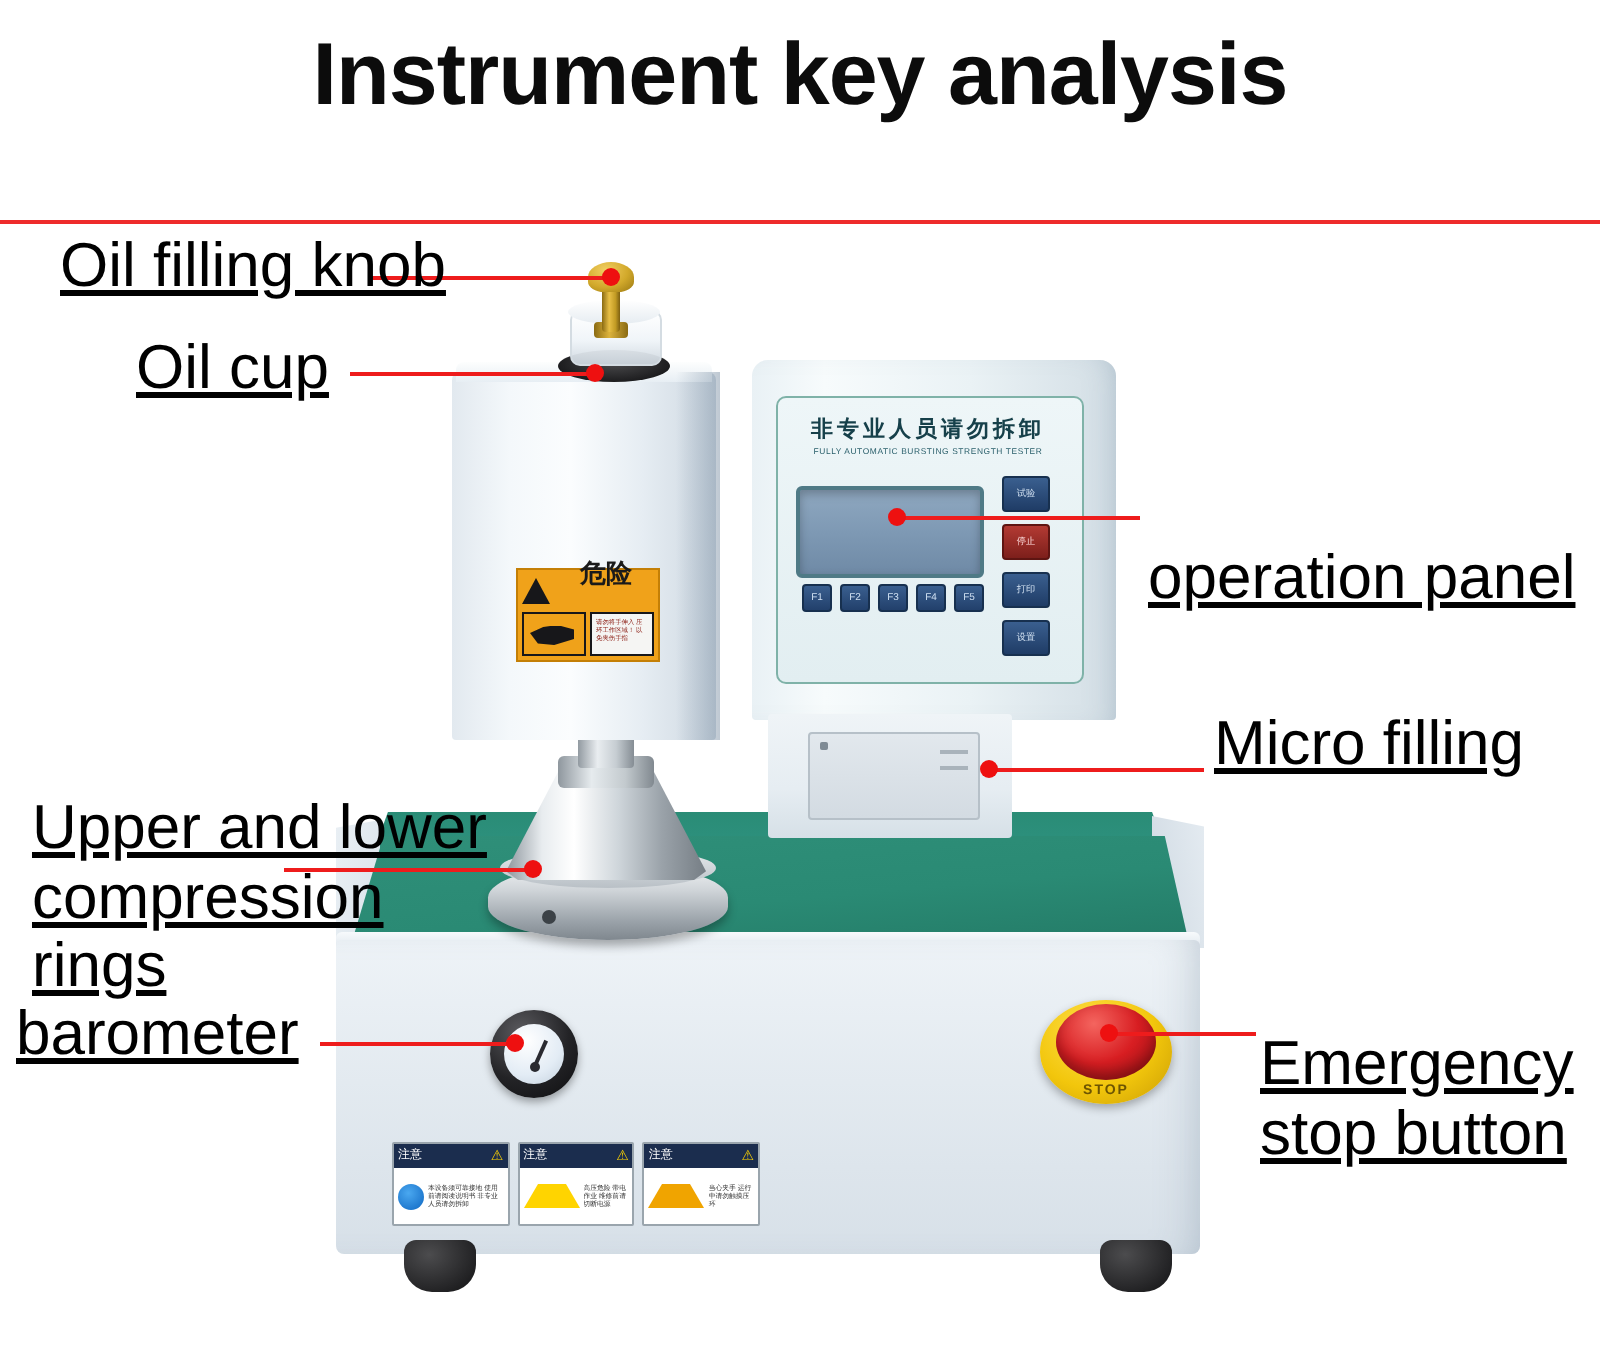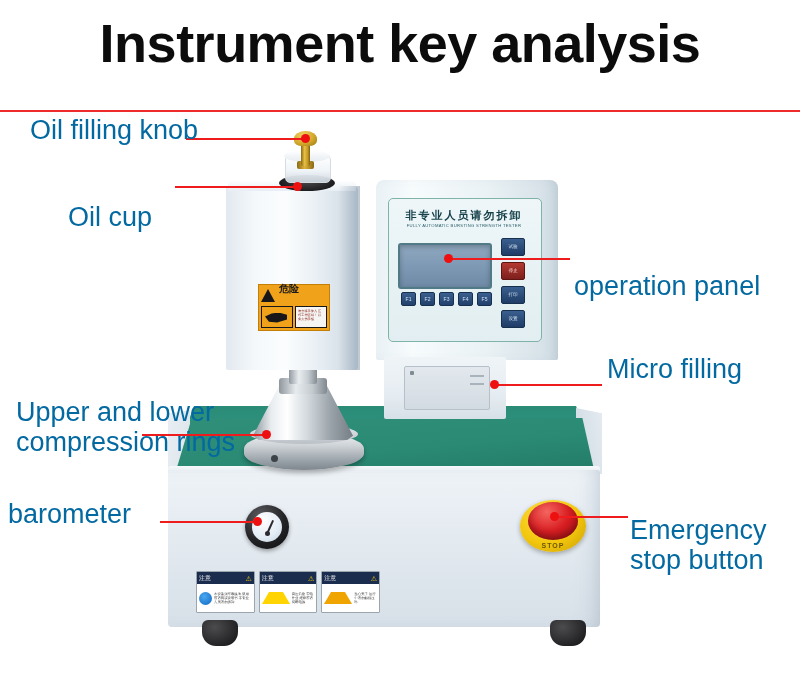--- a/index.html
+++ b/index.html
@@ -16,48 +16,49 @@
     color: #111111;
   }
 
   
   #page-title {
     position: absolute;
     top: 16px;
     left: 0;
     width: 800px;
     text-align: center;
-    font-size: 54px;
+    font-size: 44px;
     font-weight: 700;
     letter-spacing: -0.5px;
     color: #0c0c0c;
     line-height: 1.0;
     white-space: nowrap;
   }
   #title-rule {
     position: absolute;
     top: 110px;
     left: 0;
     width: 800px;
     height: 2px;
     background: #ee2b2b;
   }
 
   
   .callout {
     position: absolute;
-    font-size: 27px;
+    font-size: 31px;
     font-weight: 400;
-    color: #0369a1;
+    color: #000000;
     line-height: 1.1;
     white-space: nowrap;
+    text-decoration: underline;
   }
   .callout.two-line { white-space: normal; line-height: 1.12; margin-top: 35px; }
   .lbl-oil-knob   { left: 30px;  top: 116px; }
-  .lbl-oil-cup    { left: 68px;  top: 167px; margin-top: 36px; }
+  .lbl-oil-cup    { left: 68px;  top: 167px; }
   .lbl-op-panel   { left: 574px; top: 225px; margin-top: 47px; }
   .lbl-printer    { left: 607px; top: 355px; }
   .lbl-rings      { left: 16px;  top: 362px; width: 230px; text-align: left;}
   .lbl-barometer  { left: 8px;   top: 500px; }
   .lbl-estop      { left: 630px; top: 480px; width: 165px; text-align: left;}
 
   
   .leader {
     position: absolute;
     background: #ee1c1c;
@@ -312,21 +313,21 @@
     display: flex; flex-direction: column;
     padding: 2px; box-sizing: border-box;
     gap: 1.5px;
   }
   .hz-top { display: flex; align-items: center; gap: 4px; height: 17px; }
   .hz-tri {
     width: 0; height: 0;
     border-left: 7px solid transparent; border-right: 7px solid transparent;
     border-bottom: 13px solid #17171a;
   }
-  .hz-word { font-size: 10px; font-weight: 700; color: #1a1a1a; line-height: 1; }
+  .hz-word { font-size: 13px; font-weight: 700; color: #1a1a1a; line-height: 1; margin-left: 11px; }
   .hz-sub  { font-size: 3px; color: #3a2c06; line-height: 1; }
   .hz-bot { display: flex; gap: 2px; flex: 1; }
   .hz-pic {
     flex: 0 0 30px;
     background: #f0a21a;
     border: 1px solid #17171a;
     position: relative;
     overflow: hidden;
   }
   .hz-hand {

